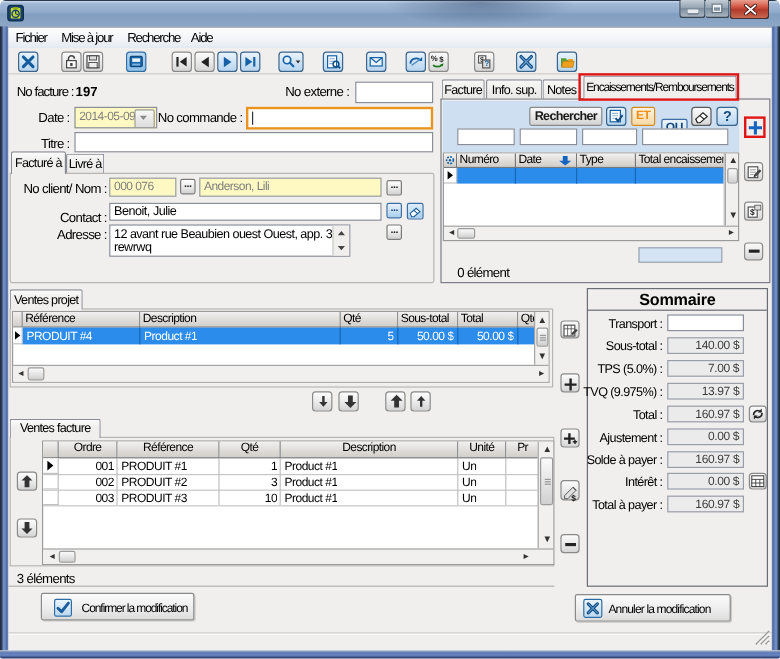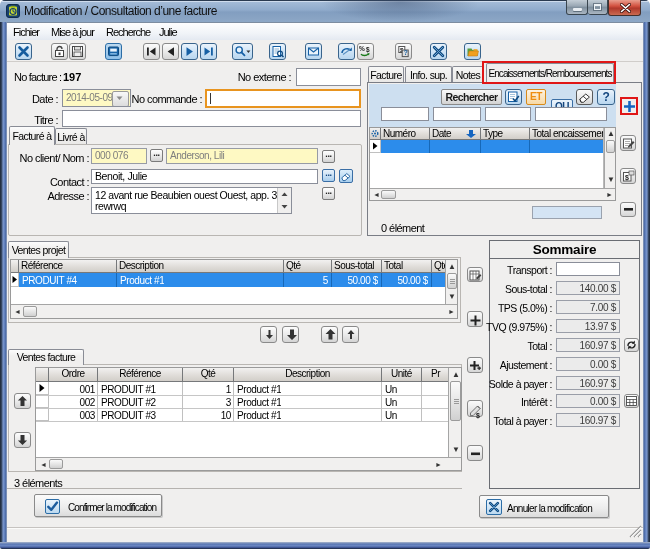--- a/index.html
+++ b/index.html
@@ -52,21 +52,20 @@
 
 <div class="ab" style="left:6px;top:4px;width:14px;height:14px;border-radius:3px;border:1px solid #0f2c4e;
   background:#17406e;box-sizing:border-box;">
   <svg width="12" height="12" viewBox="0 0 12 12">
         <rect x="2" y="1.5" width="8" height="9" rx="1" fill="#c3d630"></rect>
         <circle cx="6" cy="6.5" r="3" fill="none" stroke="#17406e" stroke-width="1.2"></circle>
         <path d="M6 6.5V4.2M6 6.5l2 .8" stroke="#17406e" stroke-width="1"></path>
         <rect x="4" y="0.8" width="4" height="1.6" fill="#8aa418"></rect>
       </svg>
 </div>
-<div class="lbl" style="left:24px;top:5px;font-size:12px;letter-spacing:-0.5px;color:#101010;">Modification / Consultation d’une facture</div>
 
 <div class="ab" style="left:566px;top:0;width:22px;height:15px;border:1px solid #39454f;border-top:none;border-radius:0 0 3px 3px;
   background:linear-gradient(#c3cdd6,#97a5b2 45%,#7e8e9d 50%,#aab6c2);box-sizing:border-box;">
   <div class="ab" style="left:6px;top:8px;width:9px;height:3px;background:#e8edf2;border-radius:1px;box-shadow:0 1px 0 rgba(40,55,70,.5);"></div>
 </div>
 <div class="ab" style="left:588px;top:0;width:20px;height:15px;border:1px solid #39454f;border-top:none;border-left:none;border-radius:0 0 3px 3px;
   background:linear-gradient(#c3cdd6,#97a5b2 45%,#7e8e9d 50%,#aab6c2);box-sizing:border-box;">
   <div class="ab" style="left:6px;top:4px;width:7px;height:6px;border:1px solid #eef2f6;border-top-width:2px;box-shadow:0 0 0 1px rgba(40,55,70,.45);box-sizing:border-box;"></div>
 </div>
 <div class="ab" style="left:608px;top:0;width:33px;height:16px;border:1px solid #44302c;border-top:none;border-radius:0 0 3px 3px;
@@ -77,21 +76,21 @@
         <path d="M1.5 1.5l8 7M9.5 1.5l-8 7" stroke="#fff" stroke-width="1.6" stroke-linecap="round"></path>
       </svg>
     </div>
 
 <div class="ab" style="left:0;top:22px;width:650px;height:18px;
   background:linear-gradient(#fdfdfe,#f1f4f8 60%,#e4e9f1);border-top:1px solid #7c8ca0;box-sizing:border-box;">
 </div>
 <div class="lbl" style="left:13px;top:26px;font-size:11px;letter-spacing:-1px;">Fichier</div>
 <div class="lbl" style="left:51px;top:26px;font-size:11px;letter-spacing:-1px;">Mise à jour</div>
 <div class="lbl" style="left:106px;top:26px;font-size:11px;letter-spacing:-1px;">Recherche</div>
-<div class="lbl" style="left:159px;top:26px;font-size:11px;letter-spacing:-1px;">Julie</div>
+<div class="lbl" style="left:159px;top:26px;font-size:11px;letter-spacing:-1px;">Aide</div>
 
 <div class="ab" style="left:0;top:40px;width:650px;height:22px;background:#f0efee;border-bottom:1px solid #d0cdca;box-sizing:border-box;"></div>
 <div id="toolbar">
 
   <div class="tb" style="left:15px;top:43px;">
     <svg width="15" height="15" viewBox="0 0 15 15">
           <path d="M3.5 3.5L11.5 11.5M11.5 3.5L3.5 11.5" stroke="#155c9e" stroke-width="2.6" stroke-linecap="round"></path>
         </svg>
   </div>
 

